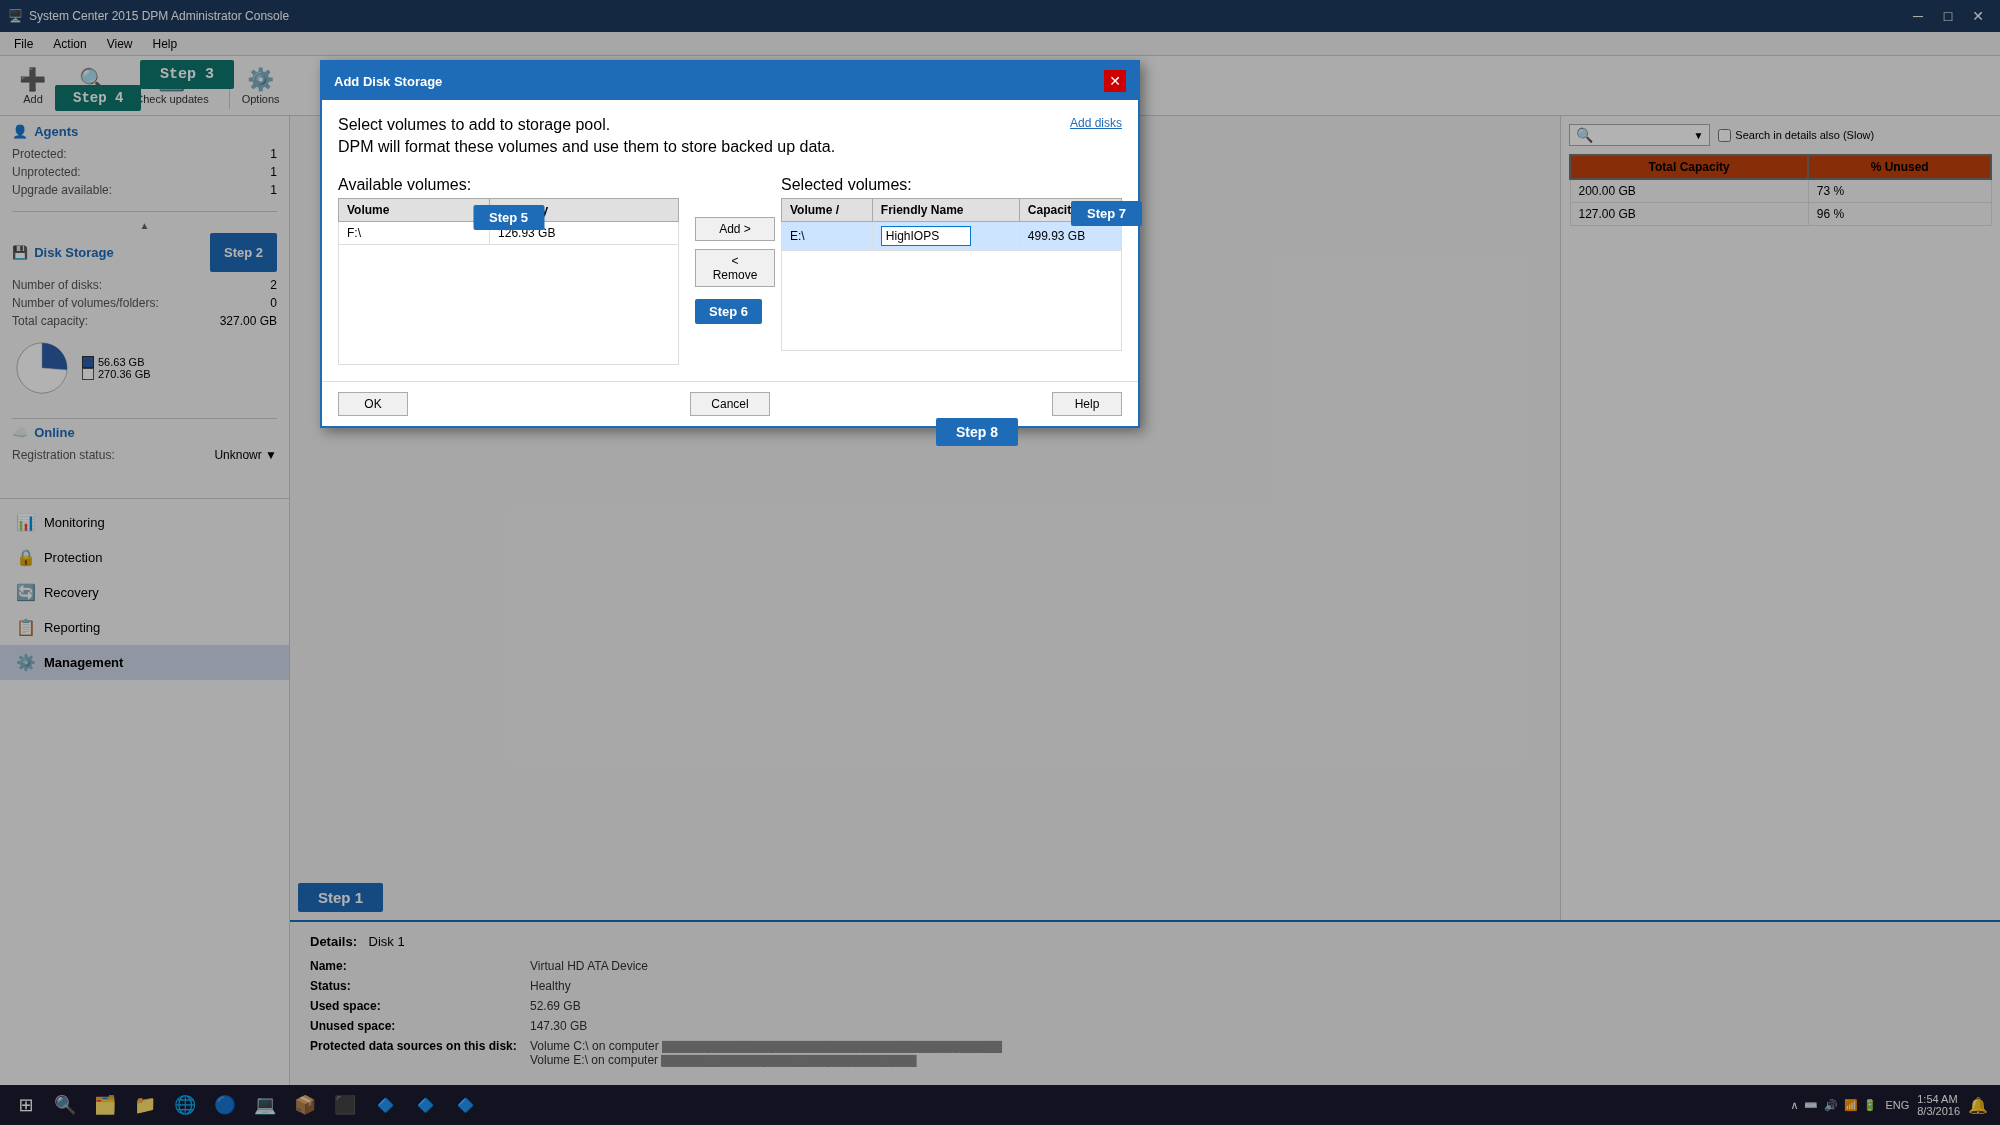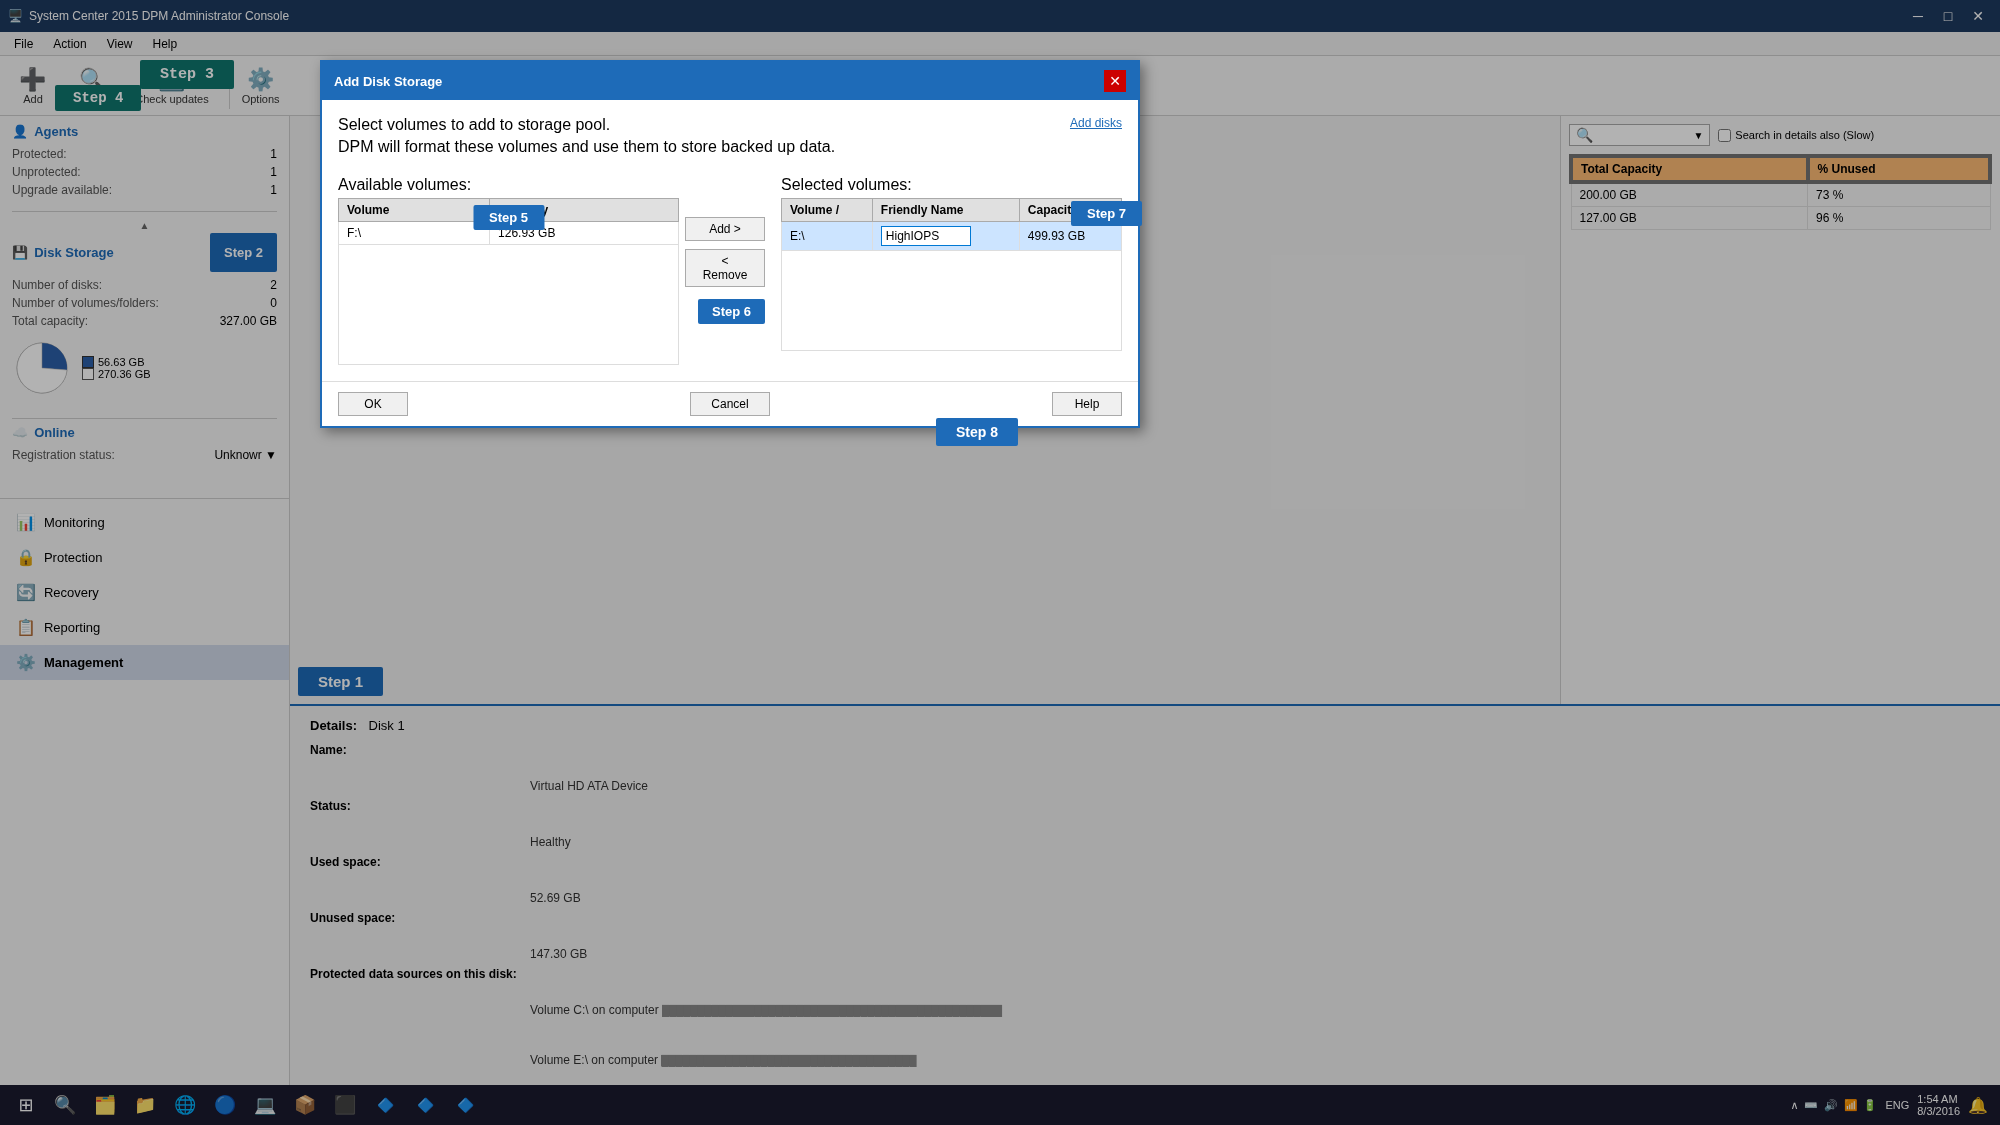--- a/index.html
+++ b/index.html
@@ -44,50 +44,50 @@
 
     
     .scroll-arrow { text-align: center; color: #666; font-size: 10px; cursor: pointer; padding: 2px; }
 
     
     #content-area { flex: 1; display: flex; flex-direction: column; position: relative; }
     .search-box { display: flex; align-items: center; border: 1px solid #aaa; background: white; padding: 2px 6px; }
     .search-box input { border: none; outline: none; font-size: 12px; width: 120px; }
     .search-check { display: flex; align-items: center; gap: 4px; font-size: 11px; }
     #right-table { width: 100%; border-collapse: collapse; font-size: 12px; }
-    #right-table th { background: #fdba74; border: 4px solid #737373; padding: 4px 8px; text-align: left; }
+    #right-table th { background: #c2410c; border: 2px solid #737373; padding: 4px 8px; text-align: center; }
     #right-table td { border: 1px solid #ddd; padding: 4px 8px; }
 
     
     #details-panel { background: #f0f0f0; border-top: 2px solid #1e6bb8; padding: 12px 20px; }
     #details-panel .details-title { font-weight: bold; font-size: 13px; margin-bottom: 10px; }
     .detail-row { display: flex; margin-bottom: 6px; font-size: 12px; }
     .detail-label { font-weight: bold; width: 220px; }
-    .detail-value { color: #333; margin-top: 36px; }
+    .detail-value { color: #333; }
 
     
     #modal-overlay { position: absolute; top: 0; left: 0; width: 100%; height: 100%; background: rgba(0,0,0,0.3); z-index: 100; }
     #modal { position: absolute; top: 60px; left: 320px; width: 820px; background: white; border: 2px solid #1e6bb8; box-shadow: 4px 4px 12px rgba(0,0,0,0.4); z-index: 101; }
     #modal-header { background: #1e6bb8; color: white; padding: 8px 12px; display: flex; justify-content: space-between; align-items: center; font-size: 13px; font-weight: bold; }
     #modal-close { background: #c00; border: none; color: white; width: 22px; height: 22px; cursor: pointer; font-size: 14px; display: flex; align-items: center; justify-content: center; }
     #modal-body { padding: 16px; }
     #modal-body p { font-size: 16px; margin-bottom: 4px; }
     .modal-link { color: #1e6bb8; text-decoration: underline; cursor: pointer; font-size: 12px; }
 
     
     .modal-columns { display: flex; gap: 16px; margin-top: 16px; }
     .modal-col { flex: 1; }
     .modal-col-title { font-size: 12px; margin-bottom: 6px; }
     .vol-table { width: 100%; border-collapse: collapse; font-size: 12px; border: 1px solid #aaa; }
     .vol-table th { background: #e0e0e0; border: 1px solid #aaa; padding: 4px 8px; text-align: left; }
     .vol-table td { border: 1px solid #ddd; padding: 4px 8px; }
     .vol-table tr.selected { background: #cce4ff; }
 
     
-    .arrow-btns { display: flex; flex-direction: column; justify-content: center; align-items: flex-end; gap: 8px; width: 70px; }
+    .arrow-btns { display: flex; flex-direction: column; justify-content: center; align-items: flex-start; gap: 8px; width: 70px; }
     .arrow-btn { border: 1px solid #aaa; background: #f0f0f0; padding: 4px 12px; cursor: pointer; font-size: 12px; width: 80px; text-align: center; }
 
     
     #modal-footer { padding: 10px 16px; display: flex; justify-content: space-between; gap: 8px; border-top: 1px solid #ddd; }
     .modal-btn { padding: 4px 20px; border: 1px solid #aaa; background: #f0f0f0; cursor: pointer; font-size: 12px; min-width: 70px; }
 
     
     .step1 { background: #1e6bb8; color: white; padding: 6px 20px; font-size: 15px; font-weight: bold; border-radius: 2px; display: inline-block; }
     .step2 { background: #1e6bb8; color: white; padding: 12px 14px; font-size: 13px; font-weight: bold; border-radius: 2px; display: inline-block; }
 

